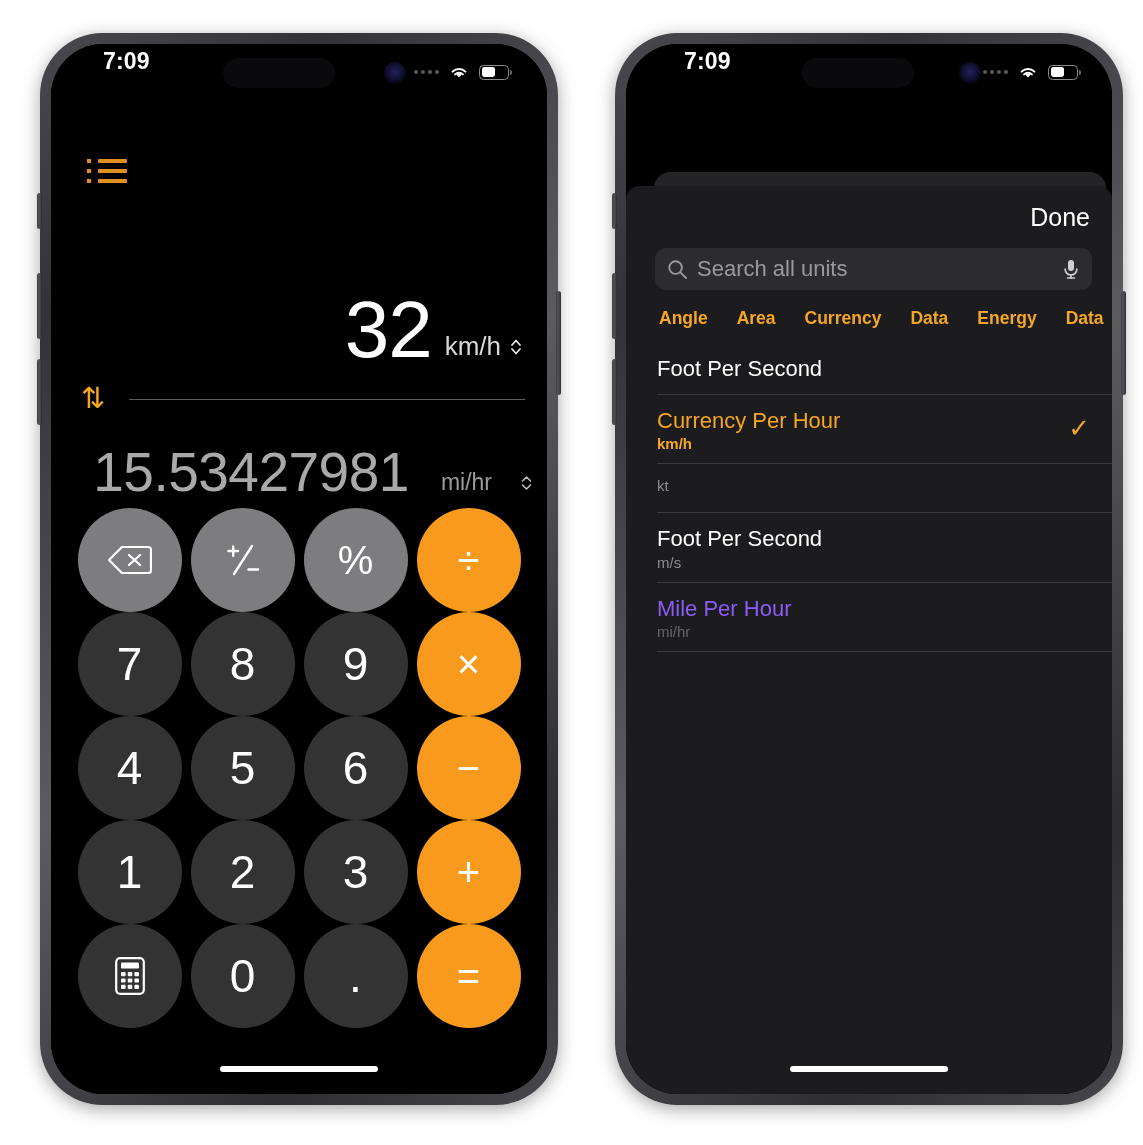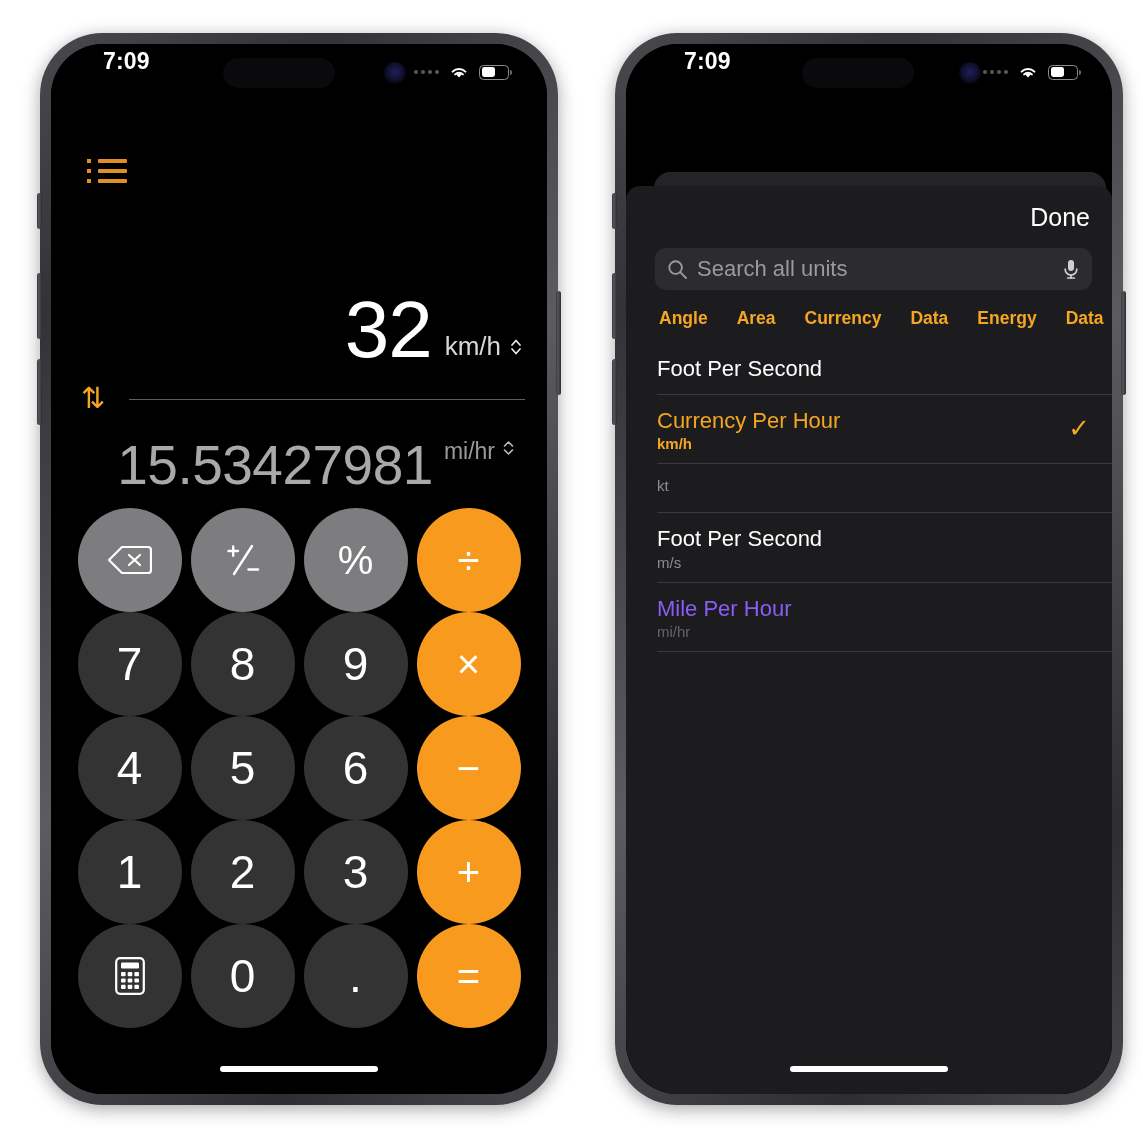--- a/index.html
+++ b/index.html
@@ -122,22 +122,22 @@
   .swap-icon {
     position: absolute; left: 30px; top: 2px;
     color: #f5a623; font-size: 29px; line-height: 1; font-weight: 400;
     cursor: pointer;
   }
   .divider {
     position: absolute; left: 78px; right: 22px; top: 17px;
     height: 1.3px; background: #5e5e5e;
   }
   .row-secondary {
-    display: flex; align-items: flex-start; justify-content: flex-end;
-    padding-right: 32px; margin-top: 22px; height: 62px;
+    display: flex; align-items: flex-end; justify-content: flex-end;
+    padding-right: 14px; margin-top: 22px; height: 62px; gap: 21px;
   }
   .val-secondary {
     color: #a9a9a9; font-size: 55px; font-weight: 300; line-height: 1;
     letter-spacing: -0.5px;
   }
   .unit-secondary {
     color: #9a9a9a; font-size: 23px; margin-left: 11px; margin-bottom: 4px;
   }
   .chev2 {
     display: inline-block; margin-left: 7px; margin-bottom: 4px;

